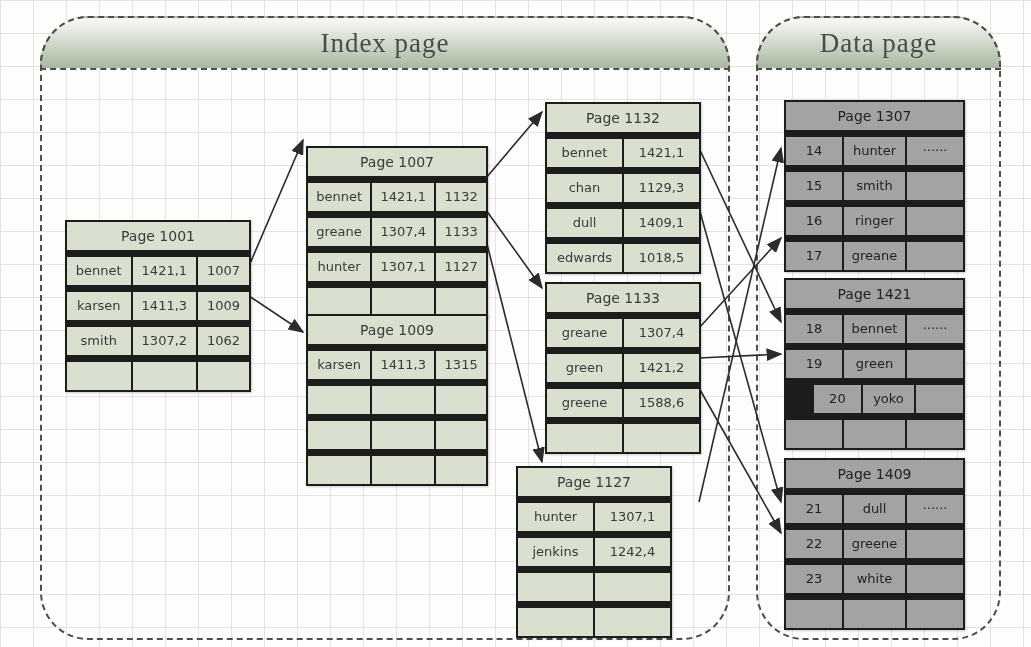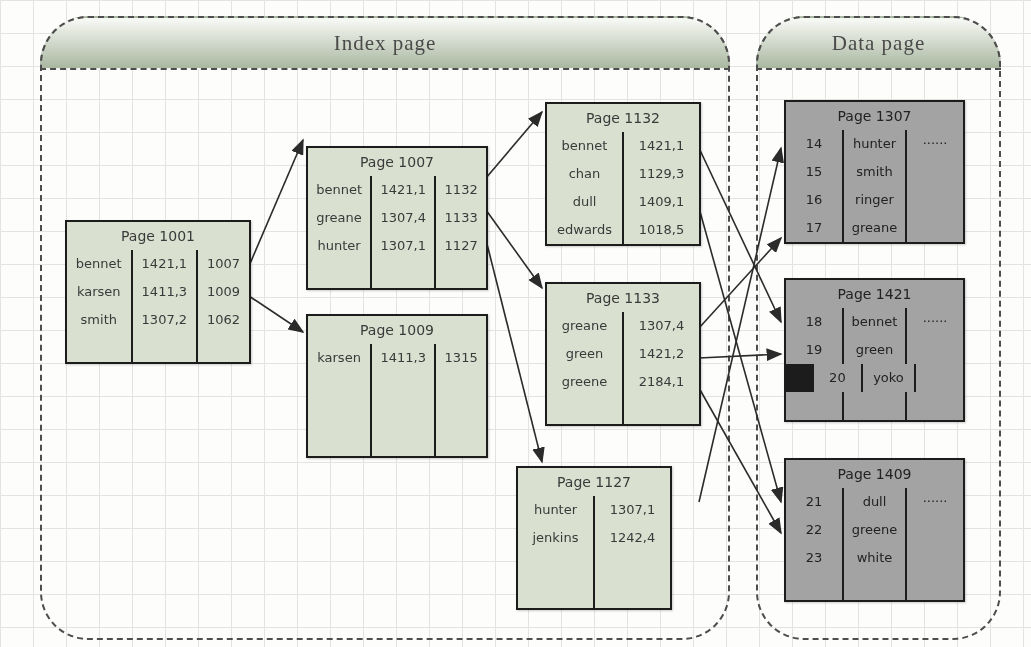--- a/index.html
+++ b/index.html
@@ -15,25 +15,25 @@
   }
   .zone{position:absolute;border:2px dashed #4d4d4d;border-radius:48px;}
   .zone-index{left:40px;top:16px;width:686px;height:620px;}
   .zone-data{left:756px;top:16px;width:241px;height:620px;}
   .zone-band{
     position:absolute;left:-2px;top:-2px;right:-2px;height:50px;
     border:2px dashed #4d4d4d;border-radius:48px 48px 0 0;
     background:linear-gradient(#f5f7f2 5%, #a9b7a0 100%);
     display:flex;align-items:center;justify-content:center;
     font-family:"Liberation Serif","DejaVu Serif",serif;
-    font-size:21px;color:#4a4a4a;letter-spacing:1px;
+    font-size:27px;color:#4a4a4a;letter-spacing:1px;
   }
   .ptable{
     position:absolute;
-    display:flex;flex-direction:column;gap:0;
+    display:flex;flex-direction:column;gap:7px;
     background:#1c1c1c;border:2px solid #1c1c1c;
     box-shadow:1px 1px 2px rgba(0,0,0,.2);
   }
   .ptitle{
     height:28px;line-height:28px;text-align:center;
     font-size:14px;color:#3a3a3a;
   }
   .prow{display:grid;gap:2px;height:28px;}
   .pcell{
     text-align:center;font-size:13px;line-height:28px;color:#3a3a3a;
@@ -172,21 +172,21 @@
       <div class="prow" style="grid-template-columns: 1fr 1fr;">
         <div class="pcell">greane</div>
         <div class="pcell">1307,4</div>
       </div>
       <div class="prow" style="grid-template-columns: 1fr 1fr;">
         <div class="pcell">green</div>
         <div class="pcell">1421,2</div>
       </div>
       <div class="prow" style="grid-template-columns: 1fr 1fr;">
         <div class="pcell">greene</div>
-        <div class="pcell">2184,1</div>
+        <div class="pcell">1588,6</div>
       </div>
       <div class="prow" style="grid-template-columns: 1fr 1fr;">
         <div class="pcell"></div>
         <div class="pcell"></div>
       </div>
     </div>
     <div class="ptable index" style="left: 516px; top: 456px; width: 152px; margin-top: 10px;">
       <div class="ptitle">Page 1127</div>
       <div class="prow" style="grid-template-columns: 1fr 1fr;">
         <div class="pcell">hunter</div>

